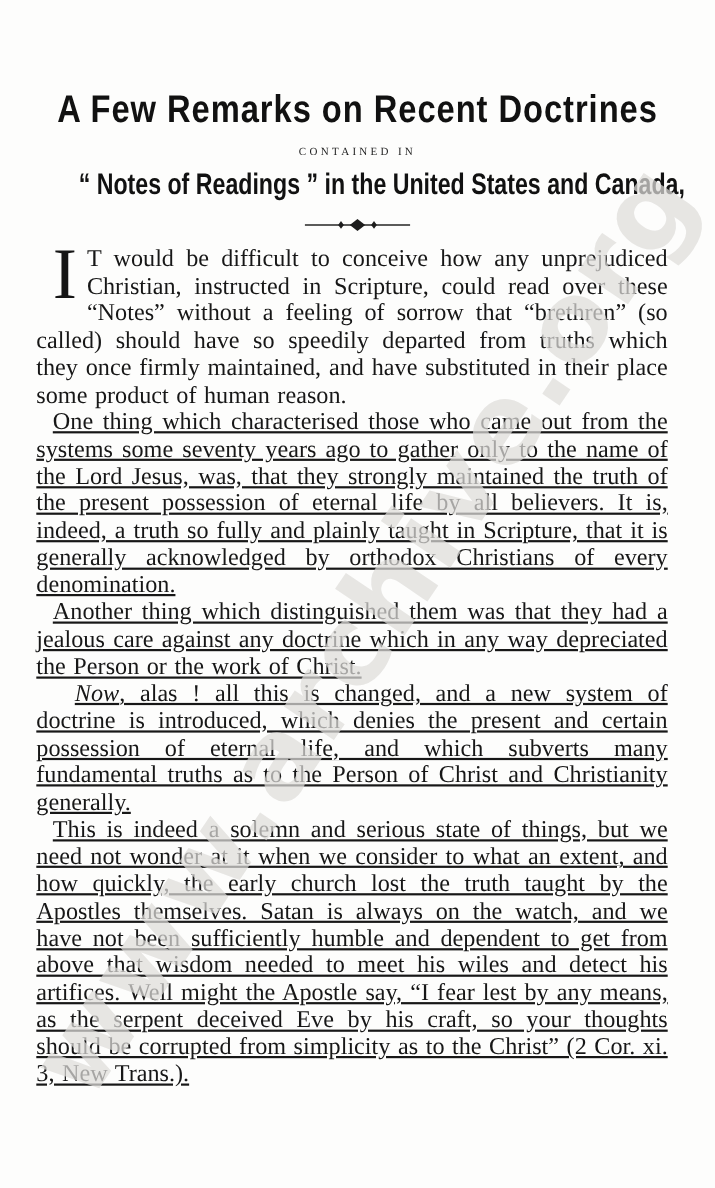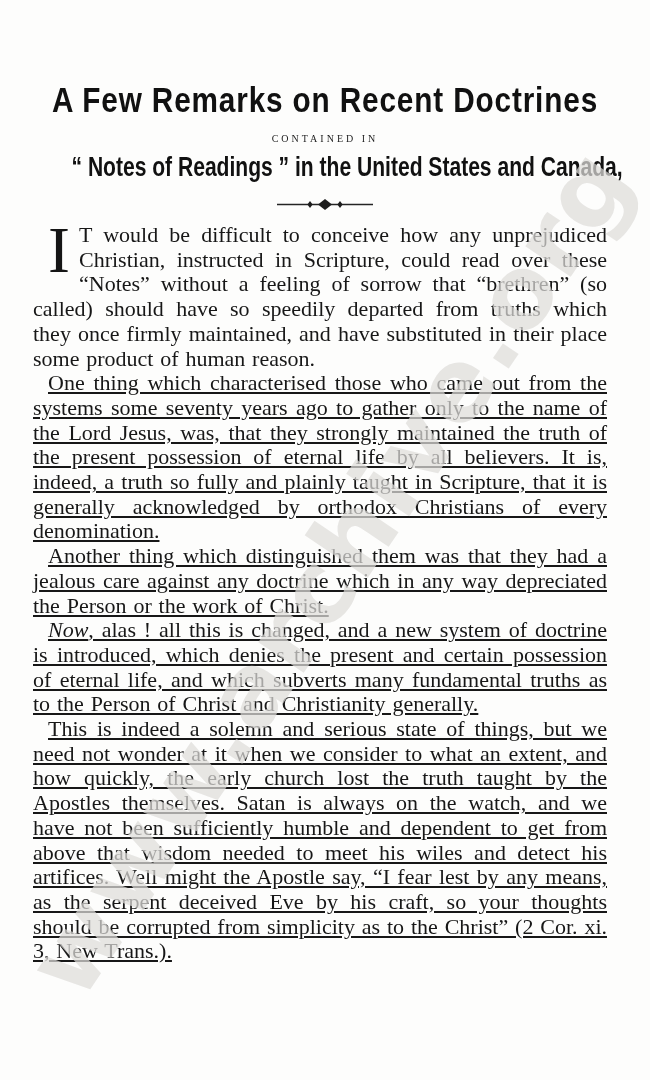--- a/index.html
+++ b/index.html
@@ -89,21 +89,21 @@
   }
   .textblock p{ margin:0; }
   p.indent{ text-indent:15px;text-decoration:underline; }
   .dropcap{
     float:left;
     font-size:66px;
     line-height:47px;
     padding:3px 9px 0 15px;
     color:#151515;
   }
-  em.lead{ font-style:italic; }
+  em.lead{ font-style:italic;margin-left:20px; }
 </style>
 </head>
 <body>
 
 <div class="page">
 
   <div class="watermark">www.archive.org</div>
 
   <div class="headerblock">
     <h1 class="title">A Few Remarks on Recent Doctrines</h1>

